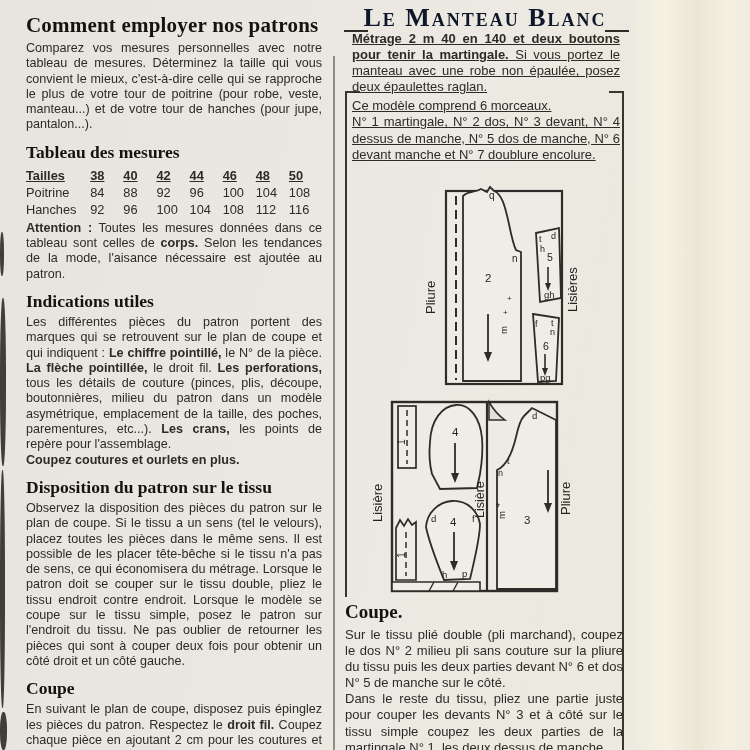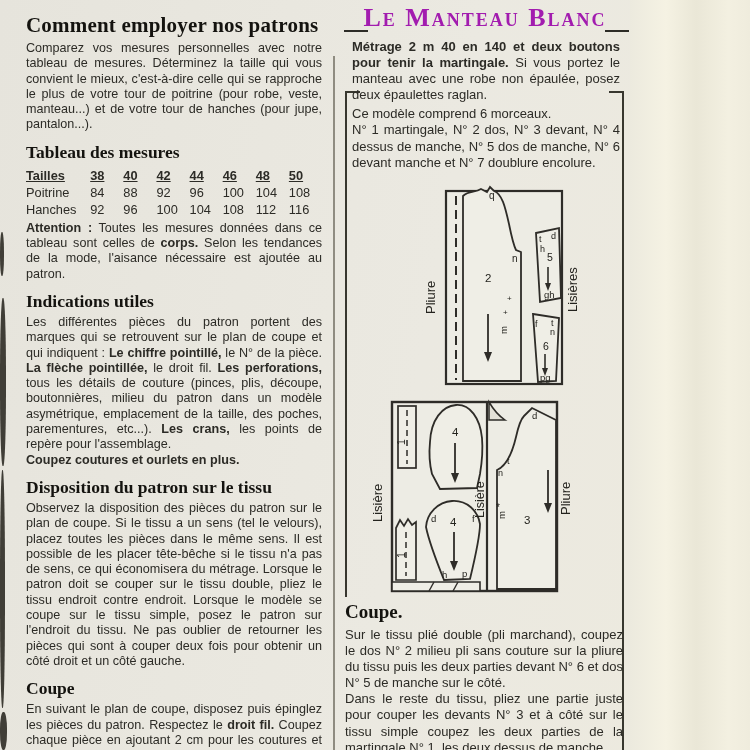--- a/index.html
+++ b/index.html
@@ -6,34 +6,34 @@
   body{
     width:750px;height:750px;position:relative;overflow:hidden;
     background:linear-gradient(100deg,#e6e4dc 0%,#ebe9e1 55%,#edeade 100%);
     font-family:"Liberation Sans",sans-serif;
     color:#2c2b26;
     -webkit-font-smoothing:antialiased;
   }
   .page{position:absolute;inset:0;}
   
   .col-left{position:absolute;left:26px;top:0;width:296px;}
-  .col-right-text{position:absolute;left:352px;top:39px;width:268px;}
+  .col-right-text{position:absolute;left:352px;top:31px;width:268px;text-decoration:underline;}
   .title-wrap{position:absolute;left:338px;top:3px;width:294px;text-align:center;}
   .coupe-right{position:absolute;left:345px;top:601px;width:278px;}
   
   h1,h2{font-family:"Liberation Serif",serif;color:#14130f;margin:0;}
   h1{font-size:21px;letter-spacing:.2px;margin:13px 0 3px;}
   h2{font-size:17.5px;margin:9px 0 3px;}
   p{margin:0;font-size:12.6px;line-height:15.3px;text-align:justify;}
   .col-right-text p,.coupe-right p{font-size:13px;line-height:16.1px;}
   .b{font-weight:700;}
   .boldline{font-weight:700;text-align:left;}
   .doc-title{
     font-family:"Liberation Serif",serif;font-variant:small-caps;
-    font-size:26px;font-weight:700;letter-spacing:2px;color:#a21caf;
+    font-size:26px;font-weight:700;letter-spacing:2px;color:#0f172a;
   }
   .title-rule{position:absolute;top:30px;width:24px;height:2.4px;background:#2d2c27;}
   
   table.mes{border-collapse:collapse;margin:5px 0 2px;width:100%;font-size:12.8px;}
   table.mes td,table.mes th{padding:0 0 2px 0;text-align:left;font-weight:400;line-height:15px;}
   table.mes th{font-weight:700;text-decoration:underline;}
   table.mes .lbl{width:64px;}
   table.mes .v{width:33px;text-align:left;}
   
   .vline{position:absolute;background:#8f8c81;}

